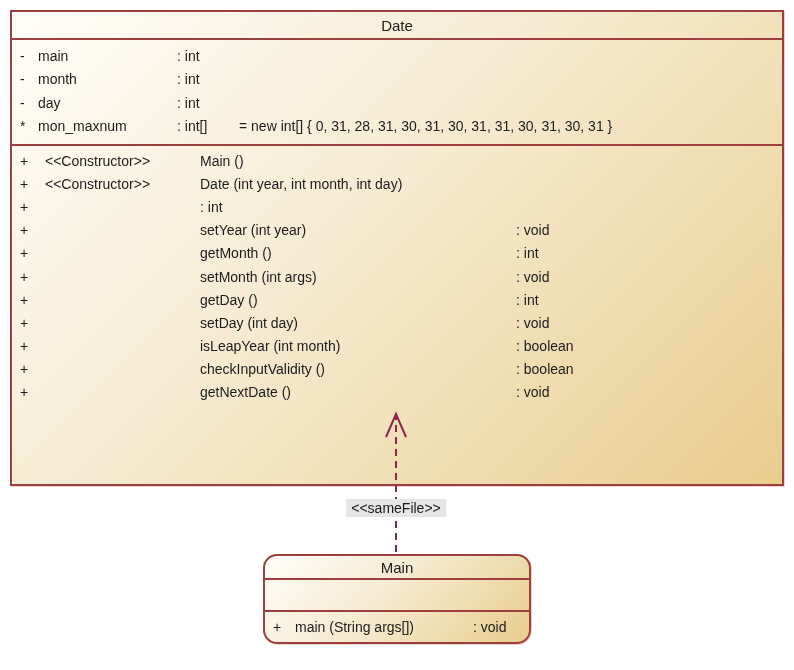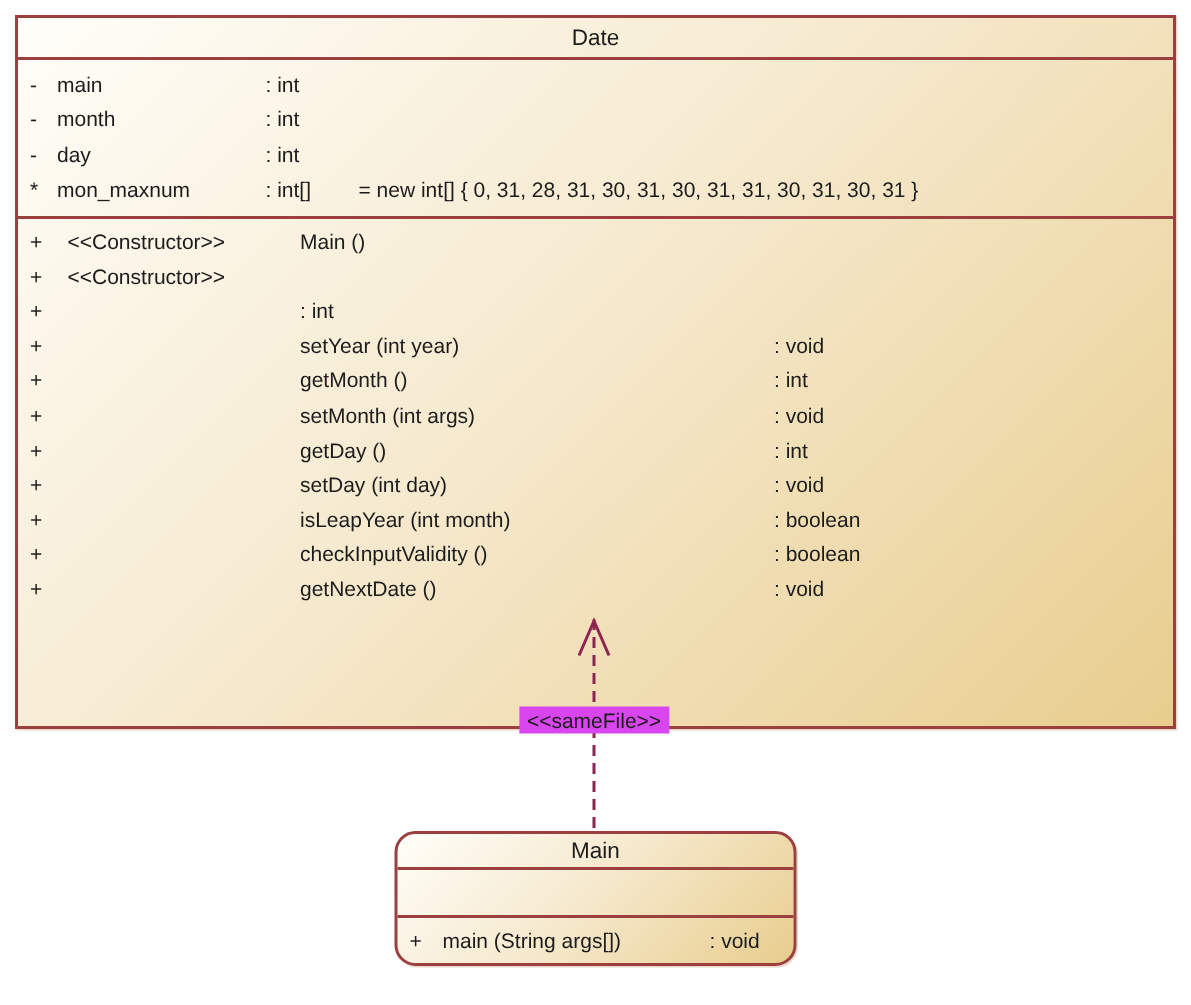--- a/index.html
+++ b/index.html
@@ -59,22 +59,22 @@
   #main-ops .sig{width:178px;}
   #main-ops .ret{flex:1;}
 
   
   .dep-line{
     position:absolute;left:395px;top:413px;width:2px;height:141px;
     background:repeating-linear-gradient(to bottom,var(--arrow) 0 7px,transparent 7px 12px);
   }
   .dep-arrowhead{position:absolute;left:380px;top:411px;width:32px;height:28px;}
   .dep-label{
-    position:absolute;left:396px;top:480px;transform:translate(-50%,-50%);
-    background:#d946ef;padding:1px 5px;font-size:14px;white-space:nowrap;
+    position:absolute;left:396px;top:508px;transform:translate(-50%,-50%);
+    background:#e5e5e5;padding:1px 5px;font-size:14px;white-space:nowrap;
   }
 </style>
 </head>
 <body>
 
 <div class="stage">
 
   <div class="class-box" id="date-box">
     <div class="class-title">Date</div>
     <div class="compartment" id="date-attrs">
@@ -106,20 +106,21 @@
     <div class="compartment" id="date-ops">
         <div class="row">
           <span class="vis">+</span>
           <span class="stereo">&lt;&lt;Constructor&gt;&gt;</span>
           <span class="sig">Main ()</span>
           <span class="ret"></span>
         </div>
         <div class="row">
           <span class="vis">+</span>
           <span class="stereo">&lt;&lt;Constructor&gt;&gt;</span>
+          <span class="sig">Date (int year, int month, int day)</span>
           <span class="ret"></span>
         </div>
         <div class="row">
           <span class="vis">+</span>
           <span class="stereo"></span>
           <span class="ret">: int</span>
         </div>
         <div class="row">
           <span class="vis">+</span>
           <span class="stereo"></span>

